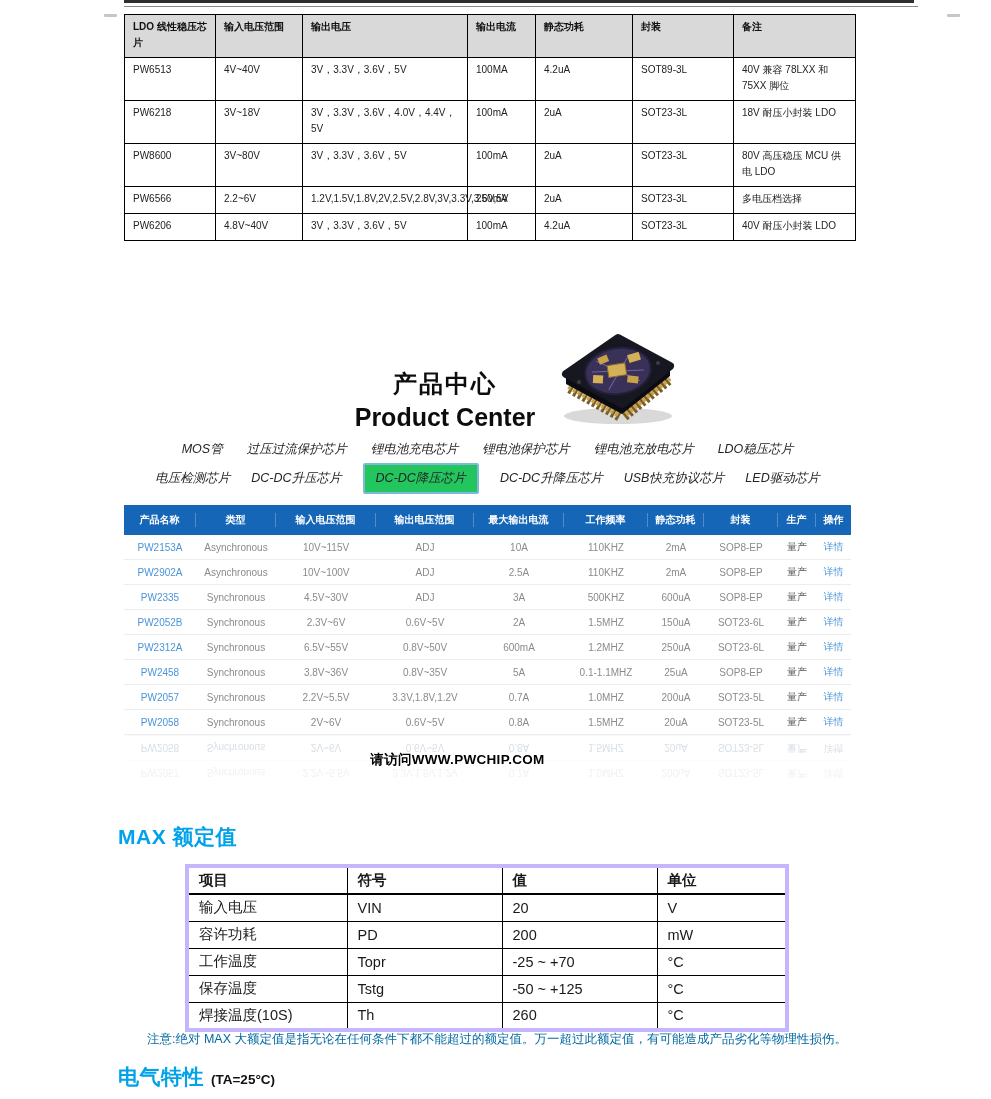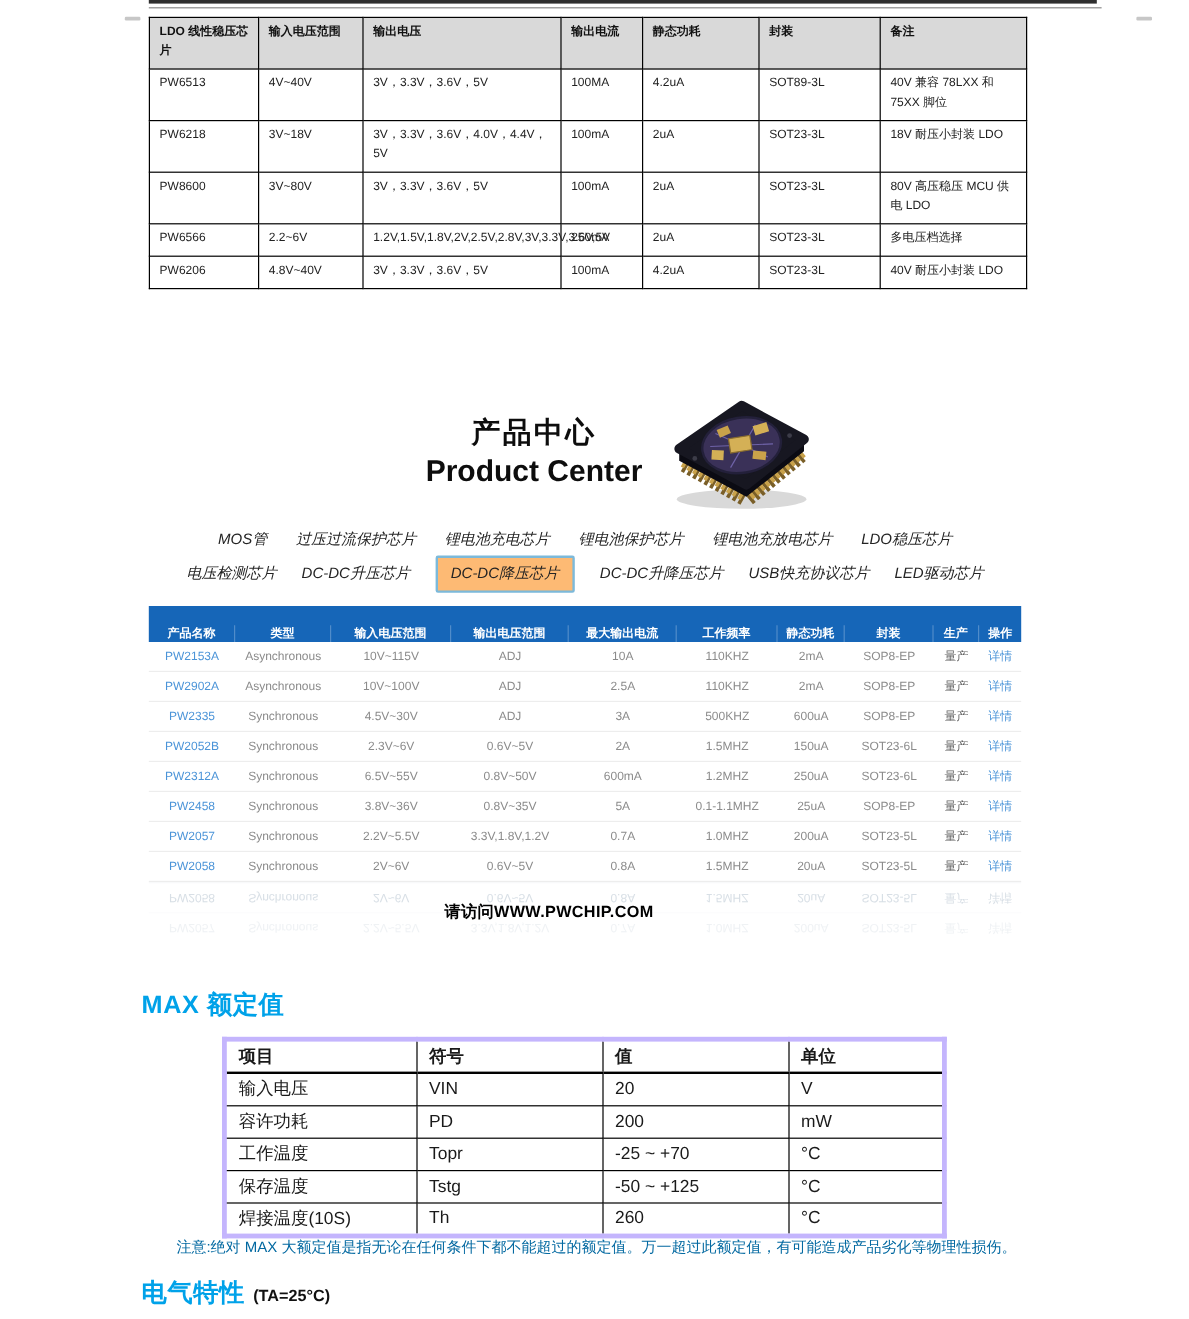--- a/index.html
+++ b/index.html
@@ -16,35 +16,35 @@
   .edit-dash.left  { left:104px; }
   .edit-dash.right { left:947px; }
 
   
   .ldo-table { position:absolute; left:124px; top:14px; width:731px; border-collapse:collapse; table-layout:fixed; font-size:10px; }
   .ldo-table th, .ldo-table td { border:1px solid #000; padding:4px 8px 6px 8px; vertical-align:top; text-align:left; line-height:1.6; }
   .ldo-table thead th { background:#d9d9d9; font-weight:700; color:#111; }
   .ldo-table td { color:#222; }
 
   
-  .pc-title { position:absolute; left:295px; top:344px; width:300px; text-align:center; color:#0d0d0d; font-weight:700; }
+  .pc-title { position:absolute; left:295px; top:368px; width:300px; text-align:center; color:#0d0d0d; font-weight:700; }
   .pc-title .cn { font-size:24px; letter-spacing:2px; }
   .pc-title .en { font-size:25px; margin-top:3px; }
   .chip-svg { position:absolute; left:546px; top:332px; width:148px; height:100px; }
 
   
   .nav-row { position:absolute; left:124px; width:727px; display:flex; justify-content:center; align-items:center; font-size:12.5px; color:#242424;font-style:italic; }
   .nav-row1 { top:441px; gap:24px; }
   .nav-row2 { top:462px; gap:21px; height:32px; }
   .nav-item { cursor:pointer; white-space:nowrap; }
-  .nav-row2 .nav-item:nth-child(3) { background:#fdba74; border:2px solid #7cb9da; border-radius:2px; padding:5px 11px; }
+  .nav-row2 .nav-item:nth-child(3) { background:#22c55e; border:2px solid #7cb9da; border-radius:2px; padding:5px 11px; }
 
   
   .ptable { position:absolute; left:124px; top:505px; width:727px; font-size:10px; }
-  .ptable-header { display:flex; align-items:flex-end; height:30px; background:#1666b8; color:#fff; font-weight:700; }
+  .ptable-header { display:flex; align-items:center; height:30px; background:#1666b8; color:#fff; font-weight:700; }
   .ptable-header span { border-right:1px solid rgba(255,255,255,.25); }
   .ptable-header span:last-child { border-right:none; }
   .prow { display:flex; align-items:center; height:25px; border-bottom:1px solid #ededed; color:#8b8b8b; background:#fff; }
   .c0{width:72px} .c1{width:80px} .c2{width:100px} .c3{width:98px} .c4{width:90px}
   .c5{width:84px} .c6{width:56px} .c7{width:74px} .c8{width:38px} .c9{width:35px}
   .ptable span { display:inline-block; text-align:center; overflow:hidden; white-space:nowrap; }
   .plink { color:#4b94d8; cursor:pointer; }
   .pstatus { color:#5f5f5f; }
   .ptable-ghost .prow { transform:scaleY(-1); border-bottom:1px solid #f3f5f7; }
   .ptable-ghost .prow span { color:#b9c6d2 !important; }

